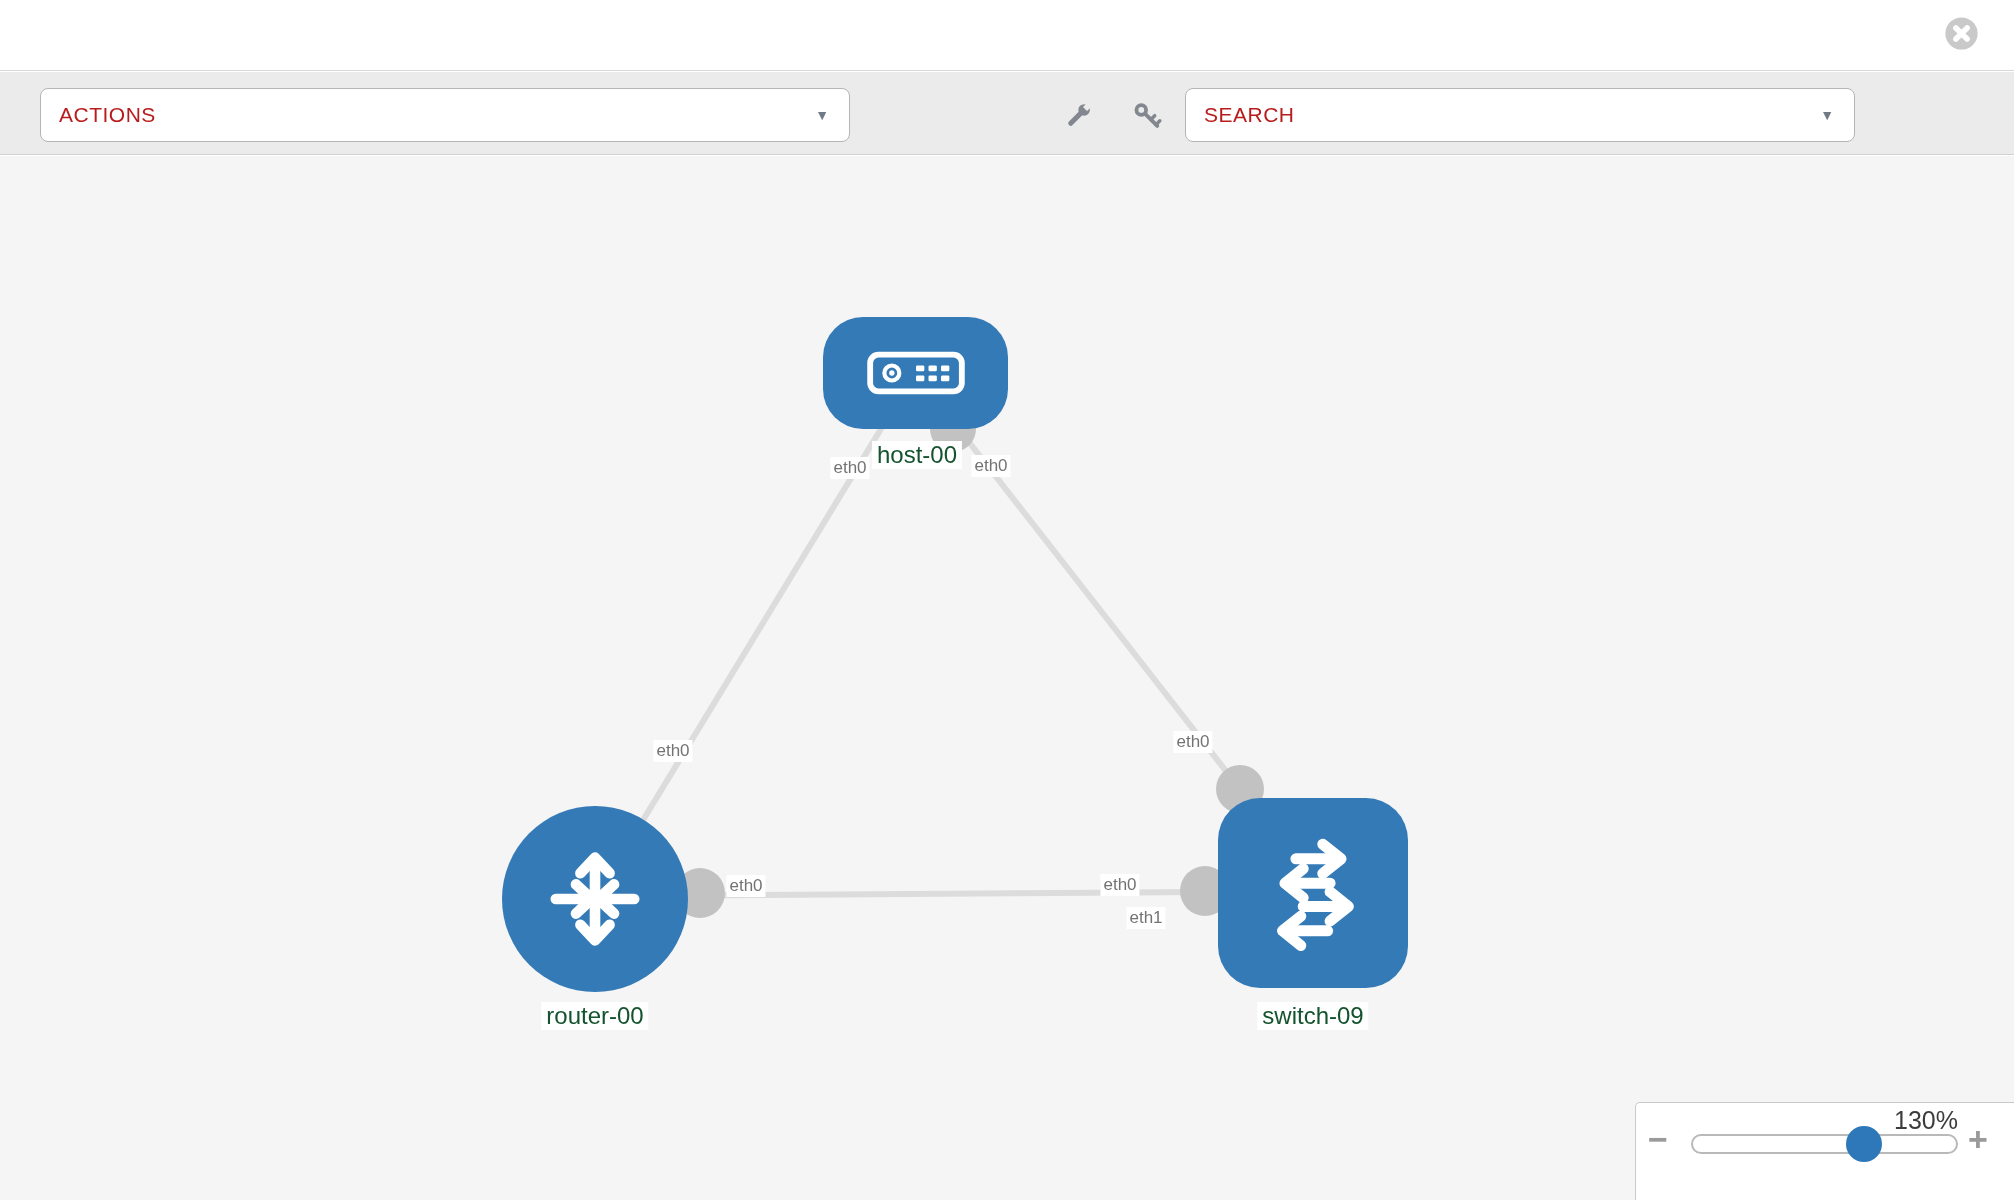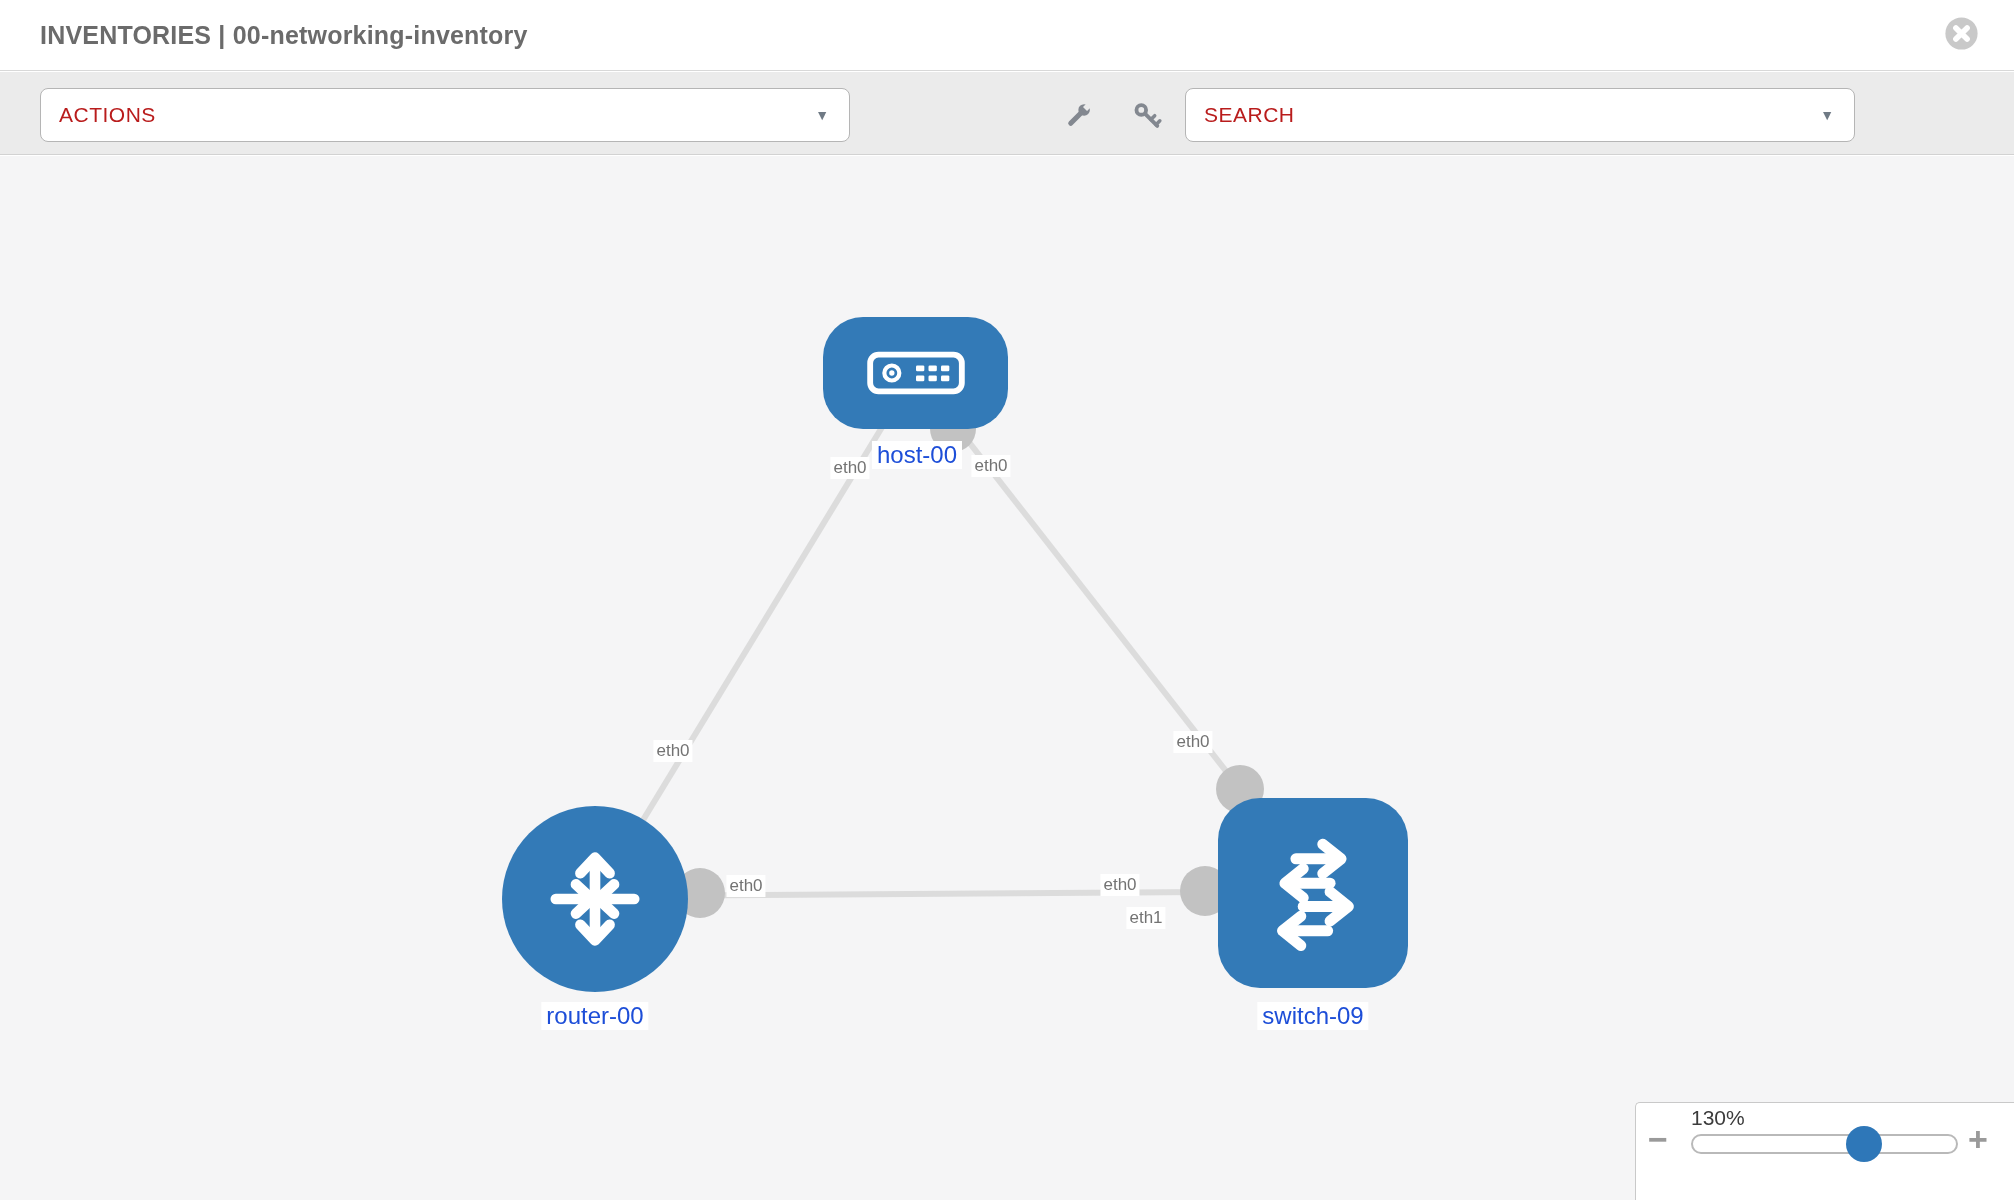--- a/index.html
+++ b/index.html
@@ -29,43 +29,42 @@
   .tool-icon.wrench { left:1062px; }
   .tool-icon.key    { left:1132px; }
   
   .canvas { position:absolute; left:0; top:156px; width:2014px; height:1044px; background:#f5f5f6; }
   .links-svg { position:absolute; left:0; top:0; }
   .node { position:absolute; background:#337ab7; display:flex; align-items:center; justify-content:center; cursor:pointer; }
   .node-host   { left:823px; top:161px; width:185px; height:112px; border-radius:40px; }
   .node-router { left:502px; top:650px; width:186px; height:186px; border-radius:50%; }
   .node-switch { left:1218px; top:642px; width:190px; height:190px; border-radius:42px; }
   .node-label { position:absolute; transform:translate(-50%,-50%); background:#ffffff;
-                color:#1d4ed8; font-size:24px; padding:0 5px; white-space:nowrap; z-index:5; }
+                color:#14532d; font-size:24px; padding:0 5px; white-space:nowrap; z-index:5; }
   .if-chip { position:absolute; transform:translate(-50%,-50%); background:#ffffff;
              color:#737373; font-size:17px; padding:1px 3px; white-space:nowrap; z-index:4; }
   
   .zoom-panel { position:absolute; left:1635px; top:1102px; width:379px; height:98px;
                 background:#ffffff; border-left:1px solid #c9c9c9; border-top:1px solid #c9c9c9;
                 border-top-left-radius:5px; }
-  .zoom-value { position:absolute; left:55px; top:3px; width:267px; text-align:left;
-                font-size:21px; color:#3c3c3c; }
+  .zoom-value { position:absolute; left:55px; top:3px; width:267px; text-align:right;
+                font-size:25px; color:#3c3c3c; }
   .zoom-minus, .zoom-plus { position:absolute; top:16px; font-size:34px; font-weight:bold;
                 color:#9a9a9a; line-height:40px; cursor:pointer; }
   .zoom-minus { left:12px; }
   .zoom-plus  { left:332px; }
   .zoom-track { position:absolute; left:55px; top:31px; width:267px; height:20px;
                 background:#fff; border:2px solid #b9b9b9; border-radius:11px; cursor:pointer; }
   .zoom-thumb { position:absolute; left:153px; top:-10px; width:36px; height:36px;
                 border-radius:50%; background:#2e77b8; cursor:grab; }
 </style>
 </head>
 <body>
 
 <div class="header">
-  <div class="title">INVENTORIES | 00-networking-inventory</div>
   <div class="close-btn">
     <svg width="35" height="35" viewBox="0 0 100 100">
       <circle cx="50" cy="50" r="46" fill="#c9c9c9"></circle>
       <path d="M34 34 L66 66 M66 34 L34 66" stroke="#ffffff" stroke-width="16" stroke-linecap="round"></path>
     </svg>
   </div>
 </div>
 
 <div class="toolbar">
   <div class="dd dd-actions">

